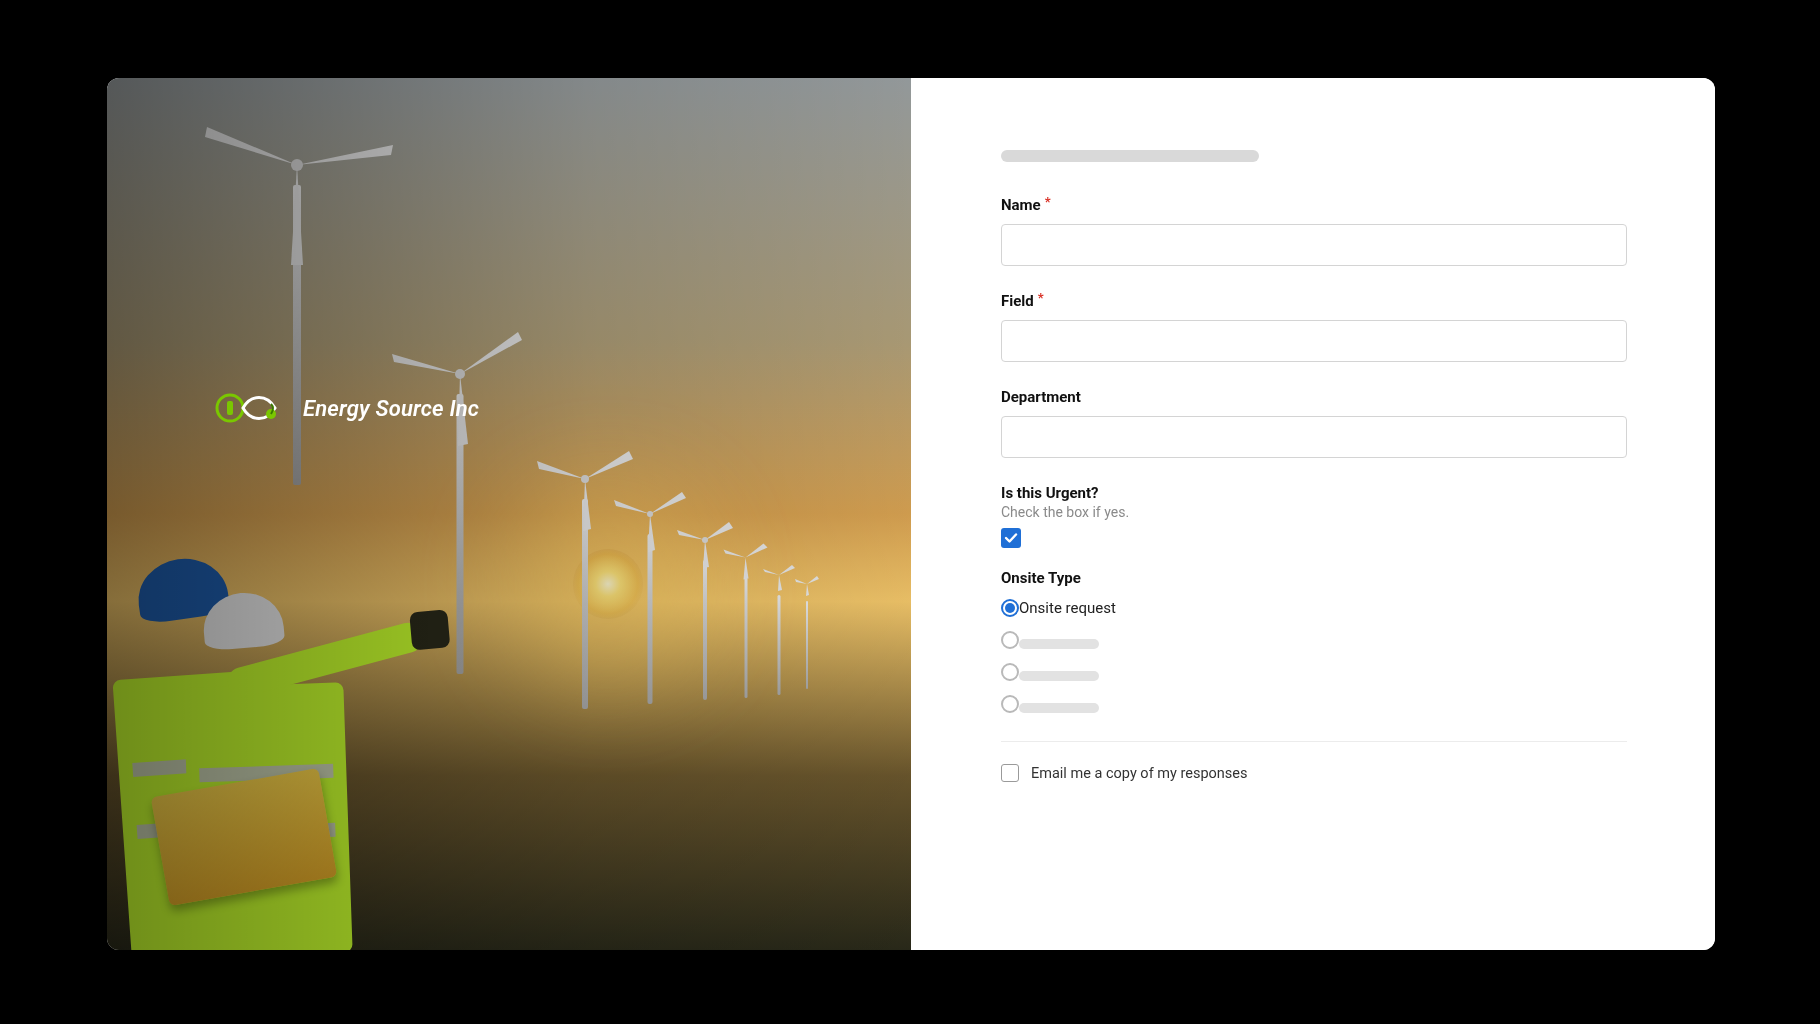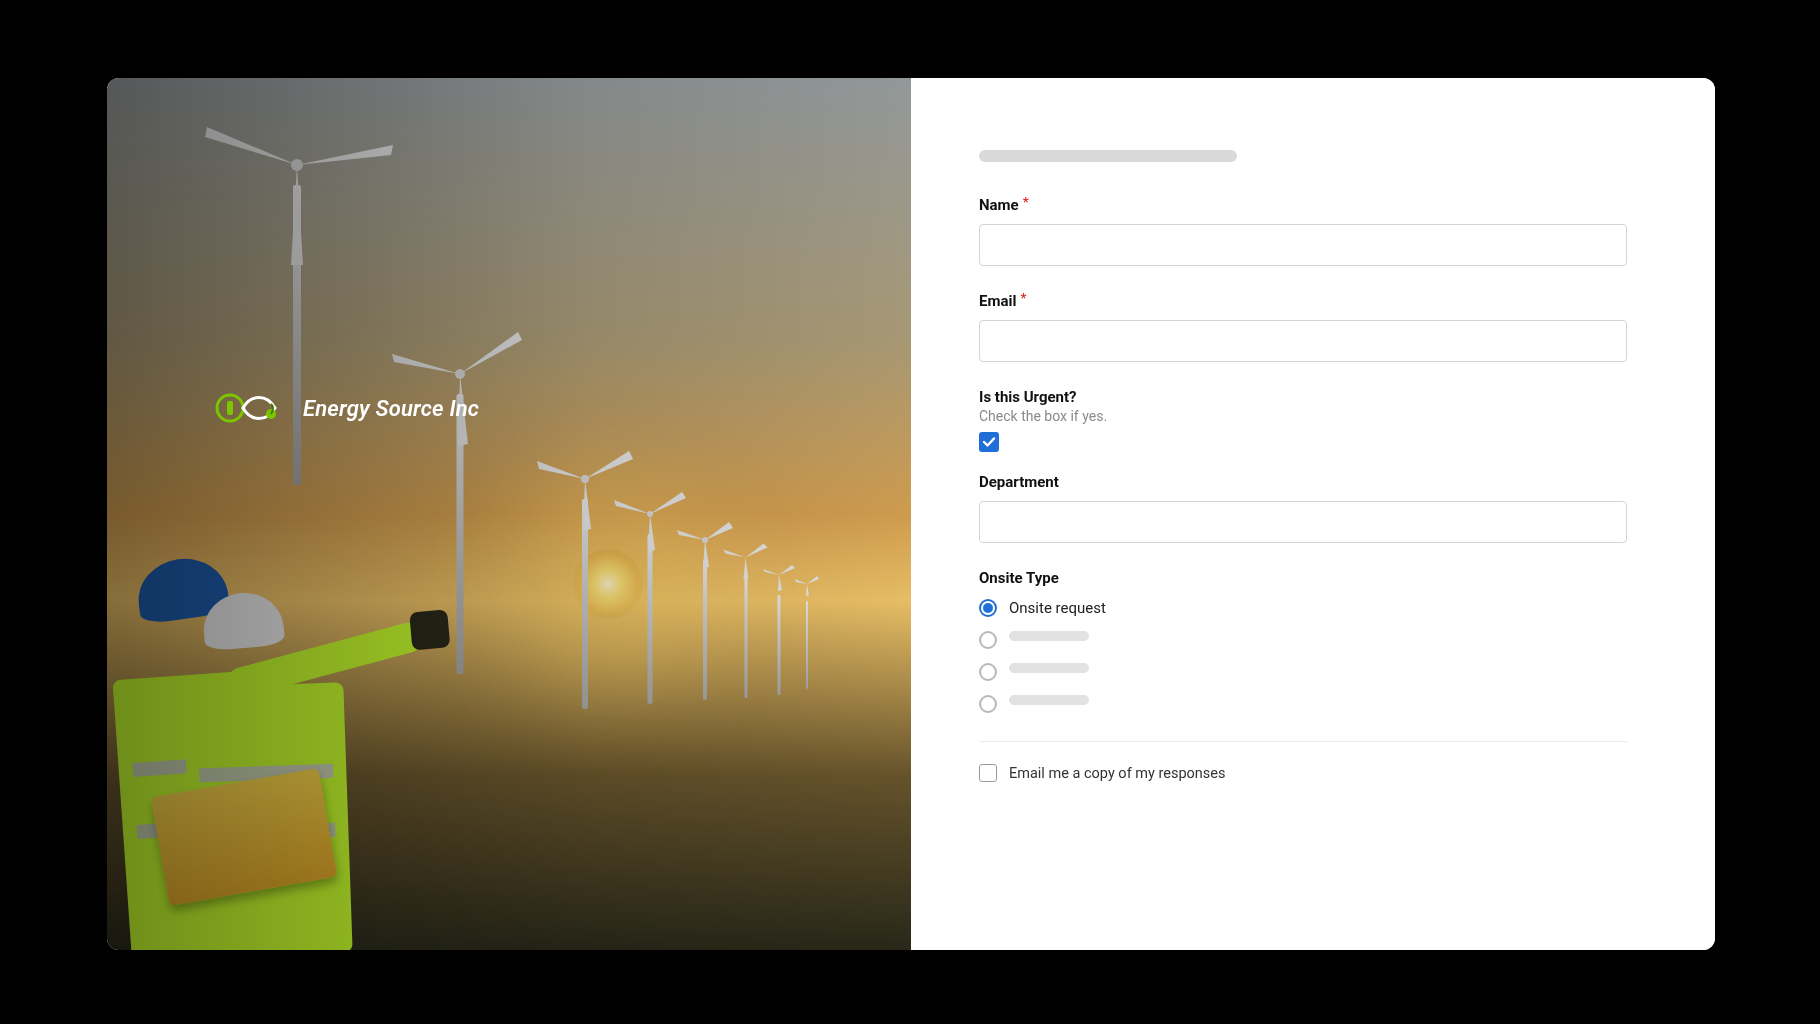--- a/index.html
+++ b/index.html
@@ -84,39 +84,39 @@
     position:absolute; left:108px; top:312px; display:flex; align-items:center; gap:14px;
     z-index:5;
   }
   .brand-name { color:#fff; font-style:italic; font-weight:600; font-size:22px; letter-spacing:0.2px; }
   .title {
     position:absolute; left:108px; top:358px; color:#fff;
     font-size:66px; font-weight:700; letter-spacing:-0.5px; z-index:5;
   }
   
   .form-panel {
-    width:50%; background:#fff; padding: 72px 88px 40px 68px; overflow:hidden;
+    width:50%; background:#fff; padding: 72px 88px 40px 90px; overflow:hidden;
   }
   .skeleton-title {
     height:12px; width:258px; background:#d9d9d9; border-radius:6px; margin-bottom:34px;
   }
   .field { margin-bottom:26px; }
   .label { font-size:15px; font-weight:700; color:#111; margin-bottom:10px; display:flex; align-items:flex-start; gap:4px; }
   .req { color:#d93025; font-weight:700; font-size:13px; line-height:12px; }
   .input {
     width:100%; height:42px; border:1px solid #d4d4d4; border-radius:4px; padding:0 12px;
     font-size:15px; color:#111; background:#fff;
   }
   .helper { font-size:14px; color:#8a8a8a; margin-top:2px; }
   .checkbox {
     display:inline-flex; align-items:center; justify-content:center;
     width:20px; height:20px; border-radius:3px; background:#1f6fd6; color:#fff; margin-top:8px;
   }
   .section-title { font-size:15px; font-weight:700; color:#111; margin-bottom:12px; }
-  .radio-row { display:flex; align-items:flex-start; gap:12px; margin-bottom:14px; }
+  .radio-row { display:flex; align-items:flex-end; margin-bottom:14px; }
   .radio {
     width:18px; height:18px; border-radius:50%; border:2px solid #b9b9b9; display:inline-flex; align-items:center; justify-content:center; background:#fff;
   }
   .radio.selected { border-color:#1f6fd6; }
   .radio.selected:after { content:""; width:10px; height:10px; border-radius:50%; background:#1f6fd6; display:block; }
   .radio-label { font-size:15px; color:#222; }
   .skeleton-label { height:10px; width:80px; background:#e2e2e2; border-radius:5px; }
   .attach-box { width:100%; height:42px; border:1px solid #d4d4d4; border-radius:4px; background:#fff; }
   .divider { border:none; border-top:1px solid #ececec; margin:28px 0 22px; }
   .copy-row { display:flex; align-items:center; gap:12px; }
@@ -272,45 +272,45 @@
     <div class="field">
       <div class="label">
         <span>Name</span>
         <span class="req">*</span>
       </div>
       <input class="input" type="text" value="" style="">
     </div>
 
     <div class="field">
       <div class="label">
-        <span>Email</span>
+        <span>Field</span>
         <span class="req">*</span>
+      </div>
+      <input class="input" type="text" value="" style="">
+    </div>
+
+    <div class="field">
+      <div class="label">
+        <span>Department</span>
       </div>
       <input class="input" type="text" value="" style="">
     </div>
 
     <div class="field" style="margin-bottom:20px">
       <div class="label" style="margin-bottom:2px">
         <span>Is this Urgent?</span>
       </div>
       <div class="helper">Check the box if yes.</div>
       <span class="checkbox" role="checkbox" aria-checked="true">
         <svg width="14" height="14" viewBox="0 0 14 14">
             <path d="M2 7 L5.5 10.5 L12 3.5" fill="none" stroke="#fff" stroke-width="2.4" stroke-linecap="round" stroke-linejoin="round"></path>
           </svg>
       </span>
     </div>
 
-    <div class="field">
-      <div class="label">
-        <span>Department</span>
-      </div>
-      <input class="input" type="text" value="" style="">
-    </div>
-
     <div class="field" style="margin-bottom:18px">
       <div class="section-title">Onsite Type</div>
 
       <div class="radio-row">
         <span class="radio selected"></span>
         <span class="radio-label">Onsite request</span>
       </div>
       <div class="radio-row">
         <span class="radio"></span>
         <span class="skeleton-label"></span>

